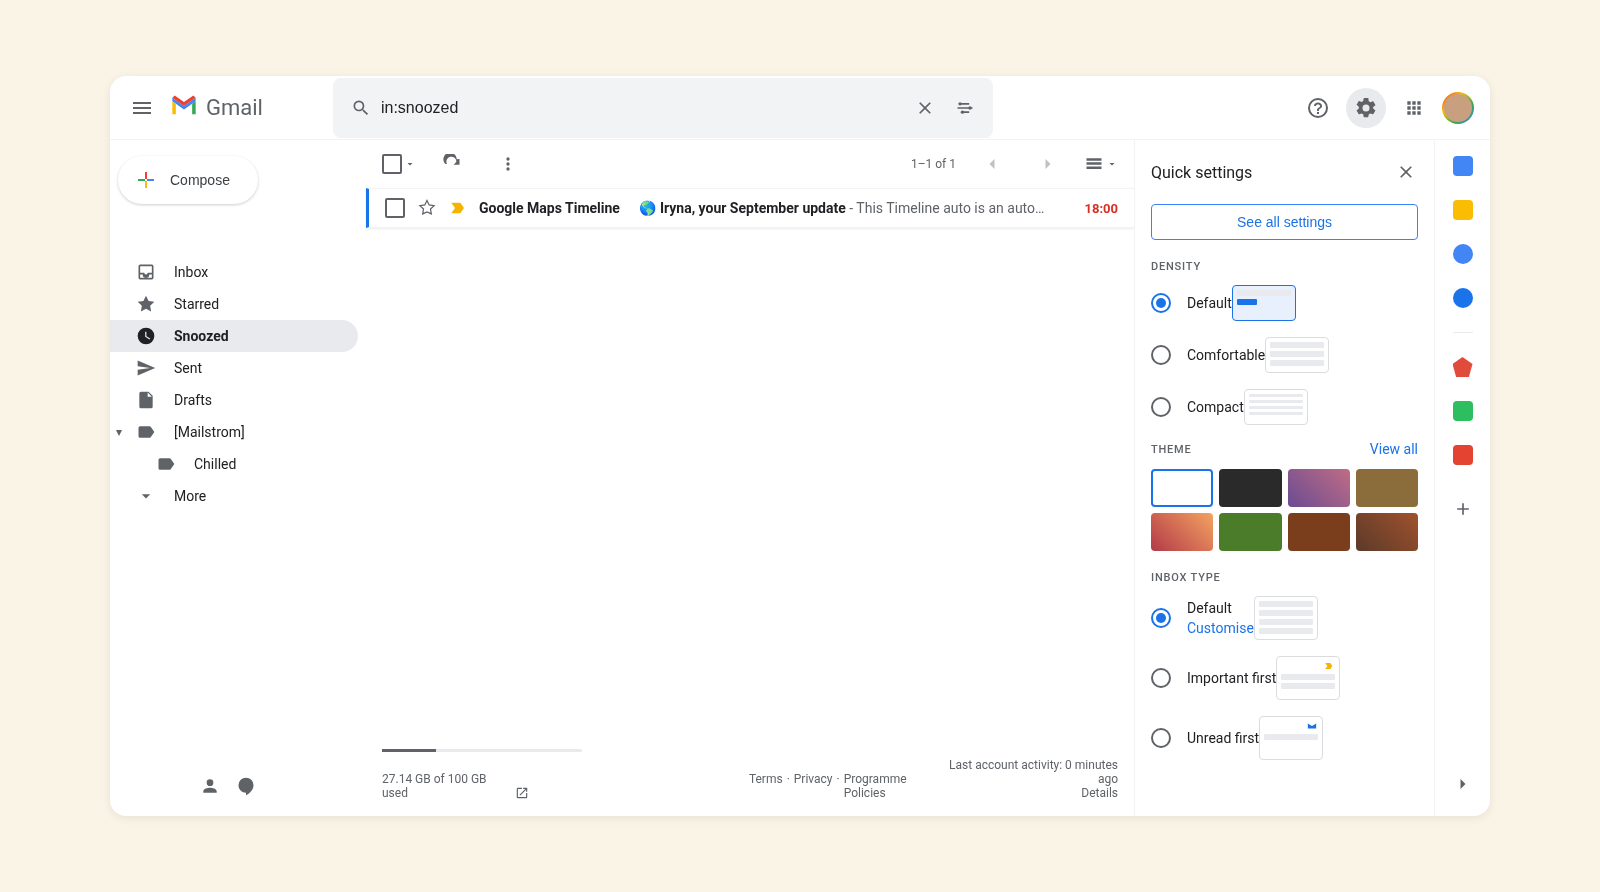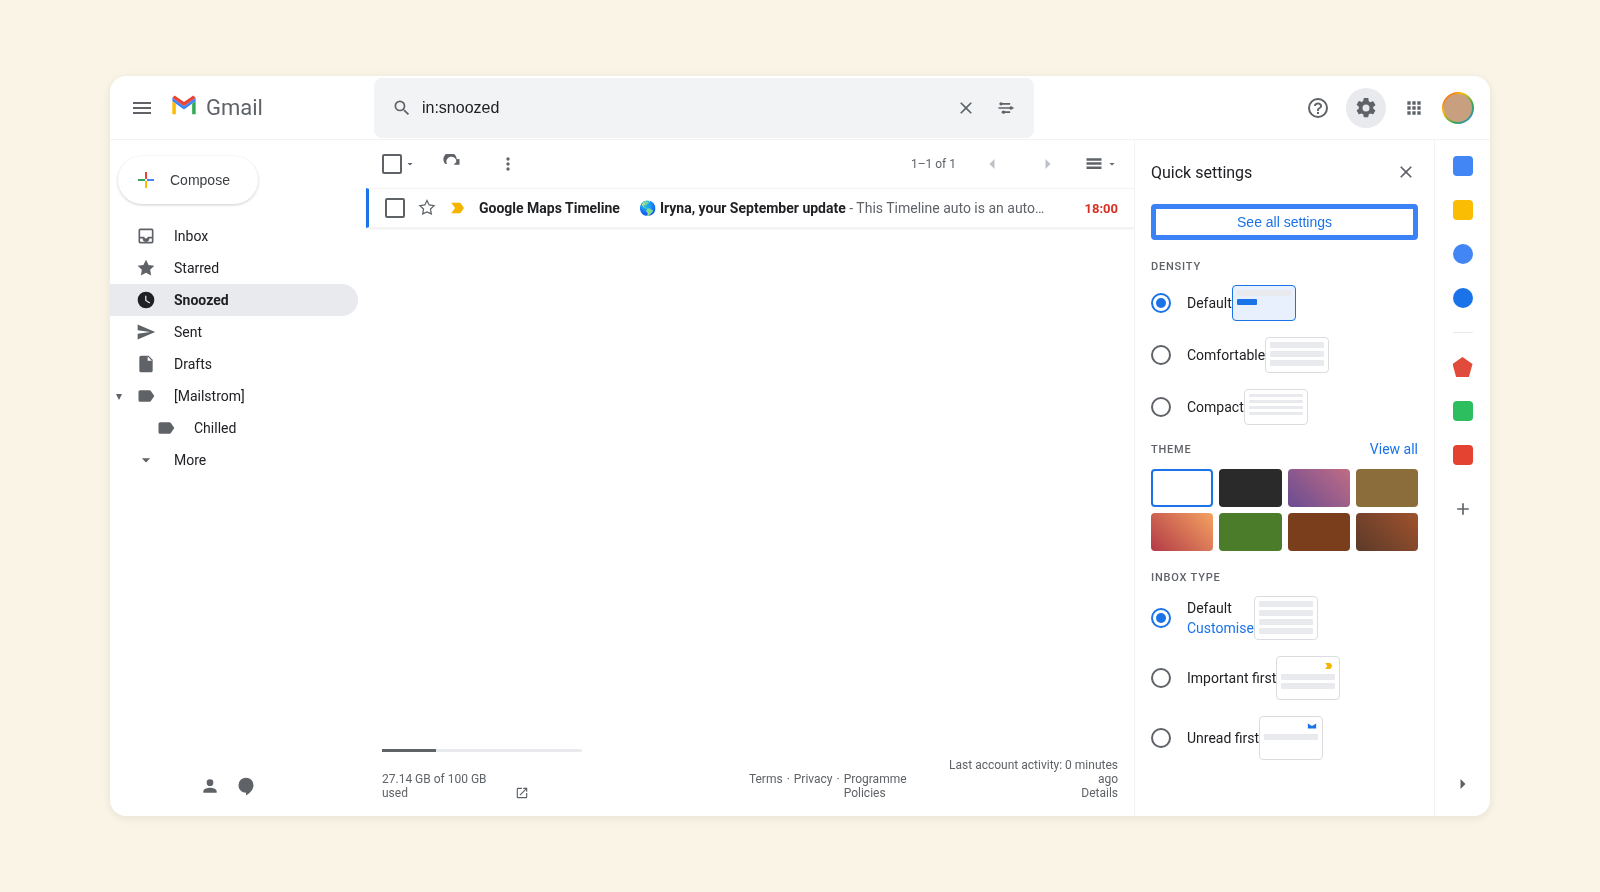--- a/index.html
+++ b/index.html
@@ -3,31 +3,31 @@
 <meta charset="utf-8">
 <style>
 * { box-sizing: border-box; margin: 0; padding: 0; }
 body { font-family: 'Google Sans', Roboto, Arial, sans-serif; background: #faf4e6; display: flex; align-items: center; justify-content: center; min-height: 100vh; }
 .app-window { width: 1380px; height: 740px; background: #fff; border-radius: 16px; box-shadow: 0 2px 10px rgba(0,0,0,0.08); display: flex; flex-direction: column; overflow: hidden; }
 .header { height: 64px; display: flex; align-items: center; padding: 0 8px; border-bottom: 1px solid #f1f3f4; }
 .hamburger { width: 48px; height: 48px; display: flex; align-items: center; justify-content: center; border-radius: 50%; cursor: pointer; }
 .gmail-logo { display: flex; align-items: flex-start; gap: 8px; margin-left: 4px; }
 .gmail-icon { width: 28px; height: 22px; position: relative; }
 .gmail-text { font-size: 22px; color: #5f6368; }
-.search-container { margin-left: 111px; width: 660px; height: 60px; background: #f1f3f4; border-radius: 8px; display: flex; align-items: center; padding: 0 8px; }
+.search-container { margin-left: 70px; width: 660px; height: 60px; background: #f1f3f4; border-radius: 8px; display: flex; align-items: center; padding: 0 8px; }
 .search-icon-btn { width: 40px; height: 40px; display: flex; align-items: center; justify-content: center; cursor: pointer; border-radius: 50%; }
 .search-input { flex: 1; border: none; background: transparent; font-size: 16px; color: #202124; outline: none; }
 .header-spacer { flex: 1; }
 .header-right { display: flex; align-items: center; gap: 8px; padding-right: 8px; }
 .icon-btn { width: 40px; height: 40px; display: flex; align-items: center; justify-content: center; border-radius: 50%; cursor: pointer; color: #5f6368; }
 .icon-btn.active { background: #e8eaed; }
 .avatar { width: 32px; height: 32px; border-radius: 50%; background: linear-gradient(135deg,#ea4335,#fbbc04,#34a853,#4285f4); padding: 2px; }
 .avatar-inner { width: 100%; height: 100%; border-radius: 50%; background: #c8a080 center/cover; }
 .body-wrap { flex: 1; display: flex; overflow: hidden; }
-.sidebar { width: 256px; display: flex; flex-direction: column; padding: 8px 0; }
+.sidebar { width: 256px; display: flex; flex-direction: column; padding: 8px 0; gap: 36px; }
 .compose-btn { margin: 8px 0 16px 8px; width: 140px; height: 48px; border: none; background: #fff; box-shadow: 0 1px 3px rgba(0,0,0,0.2); border-radius: 24px; display: flex; align-items: center; gap: 12px; padding-left: 16px; cursor: pointer; font-size: 14px; color: #3c4043; }
 .nav-list { list-style: none; }
 .nav-item { height: 32px; display: flex; align-items: center; padding-left: 26px; gap: 18px; border-radius: 0 16px 16px 0; cursor: pointer; font-size: 14px; color: #202124; margin-right: 8px; }
 .nav-item.indent { padding-left: 46px; }
 .nav-item.active { background: #e8eaed; font-weight: 700; }
 .nav-icon { width: 20px; height: 20px; display: flex; align-items: center; justify-content: center; color: #5f6368; }
 .nav-item.active .nav-icon { color: #202124; }
 .nav-caret { position: absolute; margin-left: -20px; color: #5f6368; font-size: 12px; }
 .sidebar-footer { margin-top: auto; display: flex; gap: 16px; padding: 12px 0 12px 90px; color: #5f6368; }
 .main { flex: 1; display: flex; flex-direction: column; }
@@ -46,21 +46,21 @@
 .email-time { font-size: 13px; font-weight: 700; color: #d93025; margin-left: 16px; }
 .main-footer { margin-top: auto; padding: 8px 16px 16px; }
 .storage-bar { width: 200px; height: 3px; background: #e8eaed; border-radius: 2px; margin-bottom: 6px; }
 .storage-fill { width: 27%; height: 100%; background: #5f6368; }
 .footer-row { display: flex; align-items: flex-end; font-size: 12px; color: #5f6368; }
 .footer-links { margin-left: 220px; display: flex; gap: 4px; }
 .footer-right { margin-left: auto; text-align: right; }
 .quick-settings { width: 300px; border-left: 1px solid #f1f3f4; padding: 16px 0 0 16px; overflow-y: auto; }
 .qs-header { display: flex; align-items: center; justify-content: space-between; padding-right: 12px; margin-bottom: 16px; }
 .qs-title { font-size: 16px; color: #202124; }
-.see-all-btn { width: calc(100% - 16px); height: 36px; border: 5px solid #3b82f6; background: #fff; border-radius: 4px; color: #1a73e8; font-size: 14px; cursor: pointer; margin-bottom: 20px; }
+.see-all-btn { width: calc(100% - 16px); height: 36px; border: 1px solid #3b82f6; background: #fff; border-radius: 4px; color: #1a73e8; font-size: 14px; cursor: pointer; margin-bottom: 20px; }
 .section-label { font-size: 11px; font-weight: 500; letter-spacing: 0.8px; color: #5f6368; margin-bottom: 12px; }
 .density-row, .inbox-row { display: flex; align-items: center; justify-content: flex-start; margin-bottom: 16px; padding-right: 16px; }
 .radio-group { display: flex; align-items: center; gap: 16px; }
 .radio { width: 20px; height: 20px; border: 2px solid #5f6368; border-radius: 50%; display: flex; align-items: center; justify-content: center; }
 .radio.checked { border-color: #1a73e8; }
 .radio.checked::after { content: ''; width: 10px; height: 10px; background: #1a73e8; border-radius: 50%; }
 .density-label { font-size: 14px; color: #202124; }
 .density-thumb { width: 64px; height: 36px; border: 1px solid #dadce0; border-radius: 4px; background: #fff; padding: 4px; display: flex; flex-direction: column; gap: 3px; }
 .density-thumb.selected { border-color: #1a73e8; background: #e8f0fe; }
 .thumb-line { height: 6px; background: #e8eaed; border-radius: 1px; }

